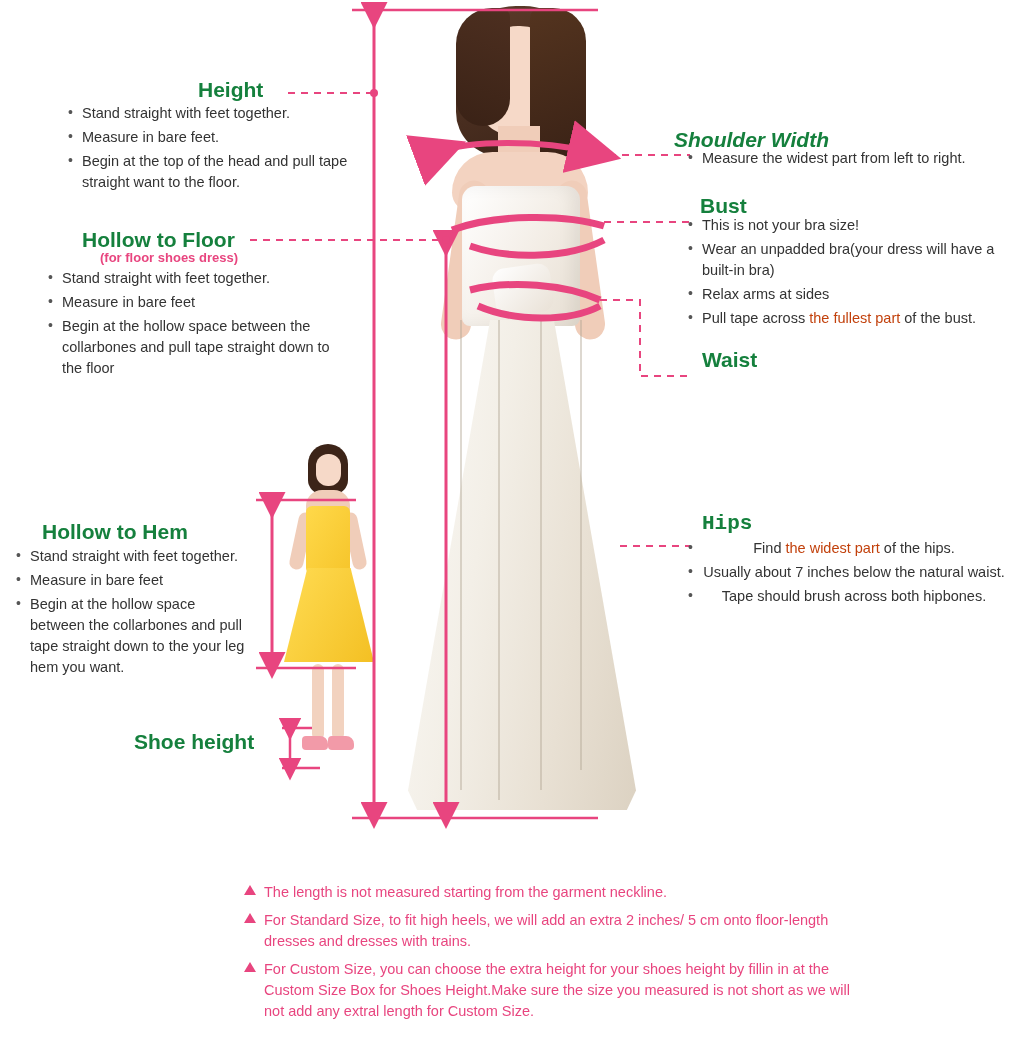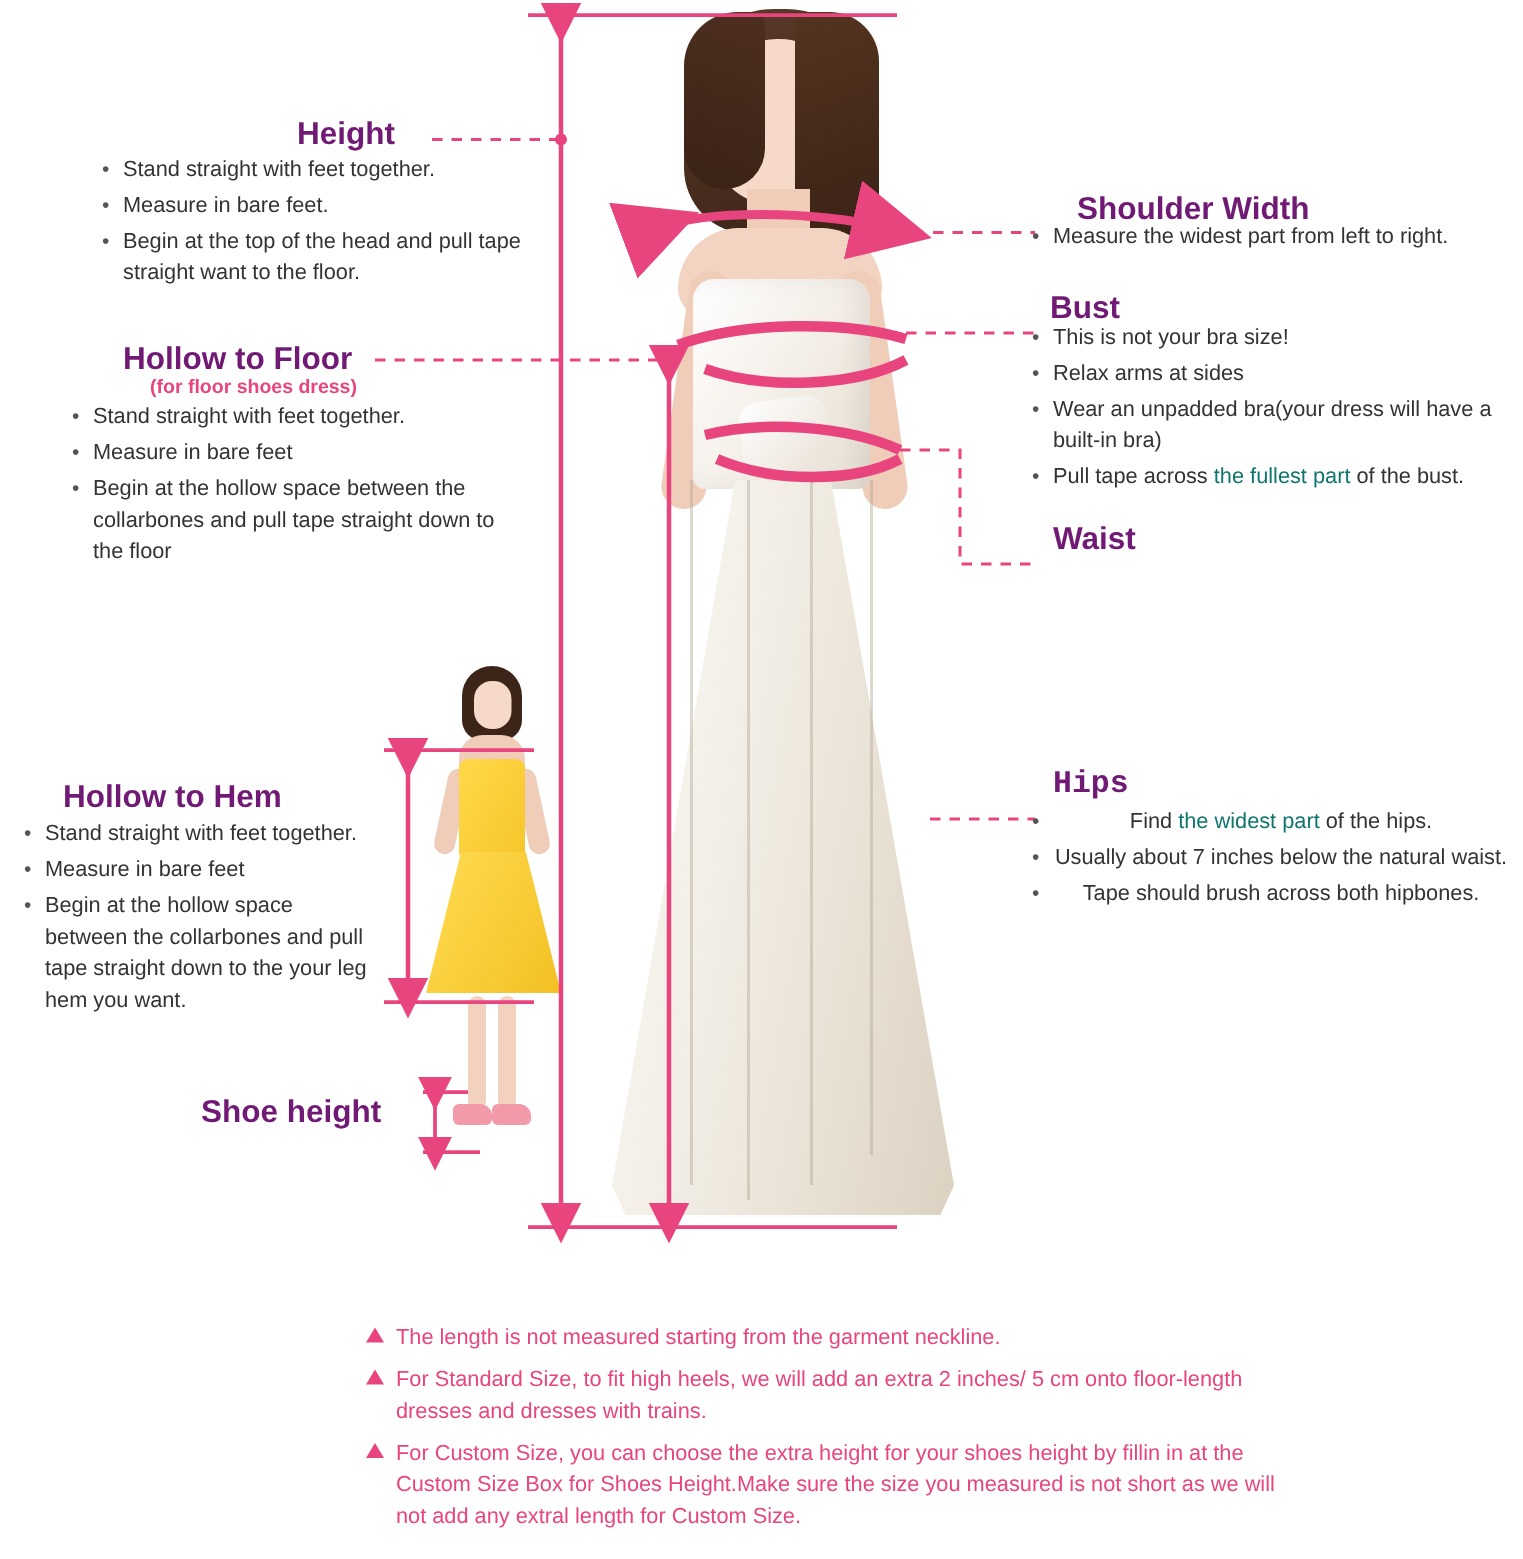--- a/index.html
+++ b/index.html
@@ -11,21 +11,21 @@
     position: relative;
     width: 1015px;
     height: 1039px;
     background: #ffffff;
     font-family: "Liberation Sans", sans-serif;
     overflow: hidden;
   }
 
   .sec-title {
     position: absolute;
-    color: #701a75;
+    color: #15803d;
     font-weight: bold;
     font-size: 21px;
     white-space: nowrap;
   }
   .sec-sub {
     position: absolute;
     color: #e8457f;
     font-weight: bold;
     font-size: 13px;
     white-space: nowrap;
@@ -42,21 +42,21 @@
     margin-bottom: 3px;
   }
   .bullets .b::before {
     content: "•";
     position: absolute;
     left: 2px;
     top: -1px;
     color: #555;
     font-size: 14px;
   }
-  .hl { color: #0f766e; }
+  .hl { color: #c2410c; }
 
   .foot {
     position: absolute;
     color: #e8457f;
     font-size: 14.5px;
     line-height: 1.45;
   }
   .foot .f {
     position: relative;
     padding-left: 20px;
@@ -361,30 +361,30 @@
 
   <div class="sec-title" style="left:42px; top:520px;">Hollow to Hem</div>
   <div class="bullets" style="left:14px; top:546px; width:240px;">
     <div class="b">Stand straight with feet together.</div>
     <div class="b">Measure in bare feet</div>
     <div class="b">Begin at the hollow space between the collarbones and pull tape straight down to the your leg hem  you want.</div>
   </div>
 
   <div class="sec-title" style="left:134px; top:730px;">Shoe height</div>
 
-  <div class="sec-title" style="left:718px; top:128px;">Shoulder Width</div>
+  <div class="sec-title" style="left:674px; top:128px;font-style:italic;">Shoulder Width</div>
   <div class="bullets" style="left:686px; top:148px; width:320px;">
     <div class="b">Measure the widest part from left to right.</div>
   </div>
 
   <div class="sec-title" style="left:700px; top:194px;">Bust</div>
   <div class="bullets" style="left:686px; top:215px; width:322px;">
     <div class="b">This is not your bra size!</div>
+    <div class="b">Wear an unpadded bra(your dress will have a built-in bra)</div>
     <div class="b">Relax arms at sides</div>
-    <div class="b">Wear an unpadded bra(your dress will have a built-in bra)</div>
     <div class="b"><span>Pull tape across </span><span class="hl">the fullest part</span><span> of the bust.</span></div>
   </div>
 
   <div class="sec-title" style="left:702px; top:348px;">Waist</div>
 
   <div class="sec-title" style="left:702px; top:512px;font-family:Liberation Mono, monospace;">Hips</div>
   <div class="bullets" style="left:686px; top:538px; width:320px;text-align:center;">
     <div class="b"><span>Find </span><span class="hl">the widest part</span><span> of the hips.</span></div>
     <div class="b">Usually about 7 inches below the natural waist.</div>
     <div class="b">Tape should brush across both hipbones.</div>

